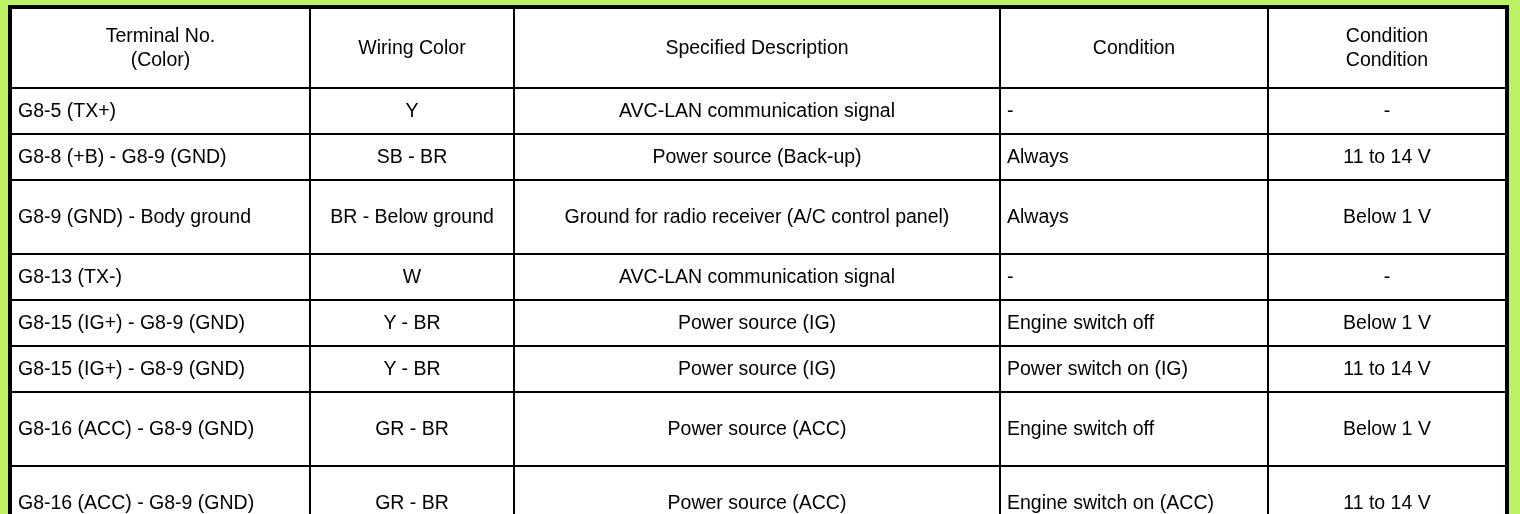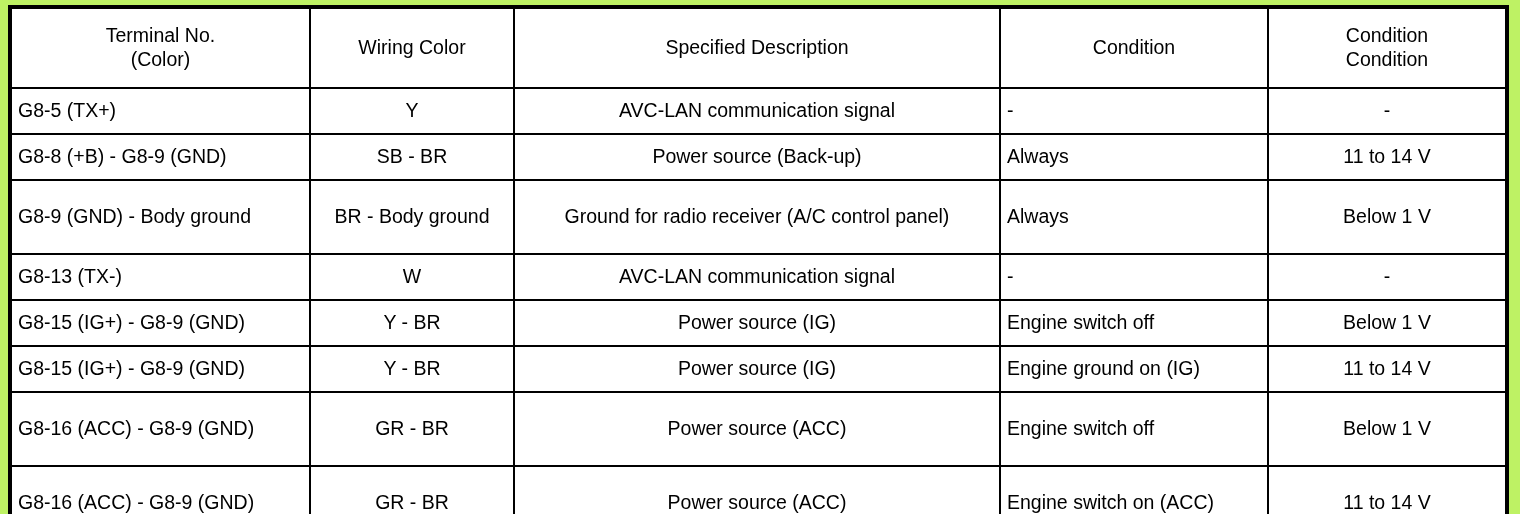--- a/index.html
+++ b/index.html
@@ -129,21 +129,21 @@
       <tr class="r-2">
         <td class="terminal nowrap-cell">G8-8 (+B) - G8-9 (GND)</td>
         <td class="color">SB - BR</td>
         <td class="desc">Power source (Back-up)</td>
         <td class="cond">Always</td>
         <td class="spec">11 to 14 V</td>
       </tr>
 
       <tr class="r-3">
         <td class="terminal">G8-9 (GND) - Body ground</td>
-        <td class="color">BR - Body ground</td>
+        <td class="color">BR - Below ground</td>
         <td class="desc">Ground for radio receiver (A/C control panel)</td>
         <td class="cond">Always</td>
         <td class="spec">Below 1 V</td>
       </tr>
 
       <tr class="r-4">
         <td class="terminal">G8-13 (TX-)</td>
         <td class="color">W</td>
         <td class="desc">AVC-LAN communication signal</td>
         <td class="cond">-</td>
@@ -155,21 +155,21 @@
         <td class="color">Y - BR</td>
         <td class="desc">Power source (IG)</td>
         <td class="cond">Engine switch off</td>
         <td class="spec">Below 1 V</td>
       </tr>
 
       <tr class="r-6">
         <td class="terminal nowrap-cell">G8-15 (IG+) - G8-9 (GND)</td>
         <td class="color">Y - BR</td>
         <td class="desc">Power source (IG)</td>
-        <td class="cond">Engine ground on (IG)</td>
+        <td class="cond">Power switch on (IG)</td>
         <td class="spec">11 to 14 V</td>
       </tr>
 
       <tr class="r-7">
         <td class="terminal">G8-16 (ACC) - G8-9 (GND)</td>
         <td class="color">GR - BR</td>
         <td class="desc">Power source (ACC)</td>
         <td class="cond">Engine switch off</td>
         <td class="spec">Below 1 V</td>
       </tr>

